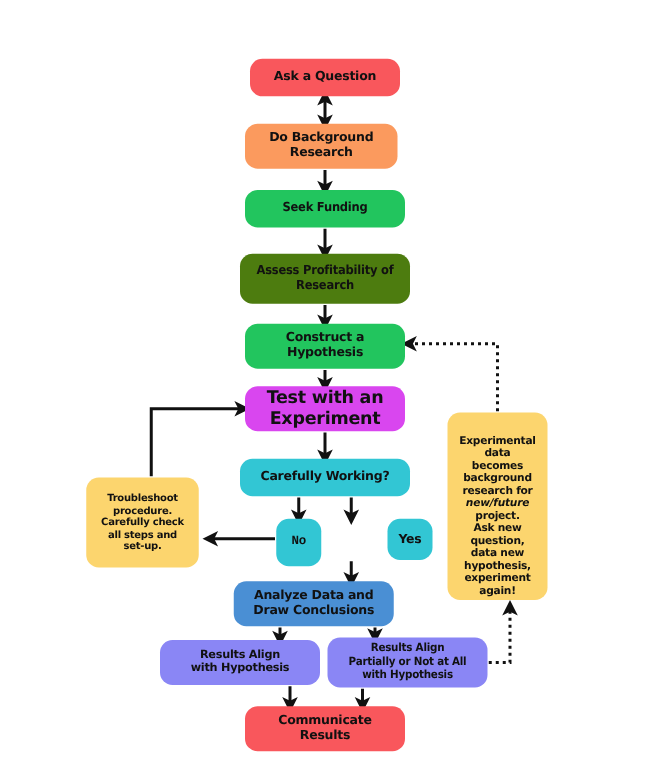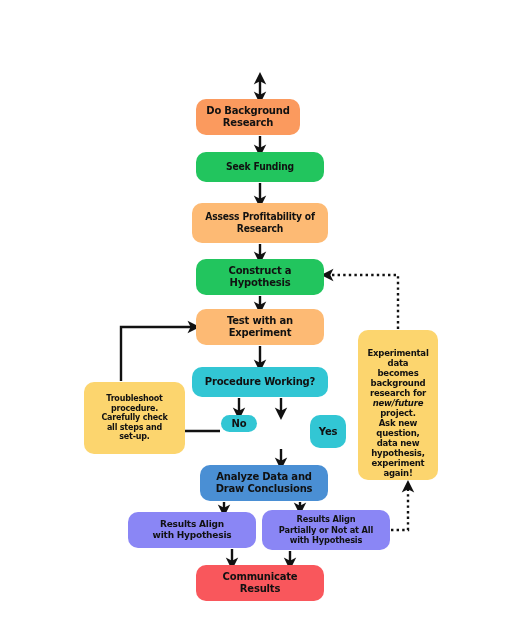--- a/index.html
+++ b/index.html
@@ -80,56 +80,59 @@
       <line x1="232" y1="549" x2="232" y2="564" marker-end="url(#ah)"></line>
       <line x1="290" y1="551" x2="290" y2="564" marker-end="url(#ah)"></line>
     </g>
 
     <g stroke="#111111" stroke-width="2.4" fill="none" stroke-dasharray="2.4 3.2" stroke-linecap="butt">
       <polyline points="391,530 408,530 408,486" marker-end="url(#ah)"></polyline>
       <polyline points="398,329 398,275 327,275" marker-end="url(#ah)"></polyline>
     </g>
   </svg>
 
-  <div class="node" style="left: 196px; top: 99px; width: 104px; height: 36px; background: rgb(251, 154, 94); font-size: 10px;">
+  <div class="node" style="left: 200px; top: 47px; width: 120px; height: 30px; background: rgb(249, 87, 92); font-size: 10px;">
+    <span class="txt">Ask a Question</span>
+  </div>
+  <div class="node" style="left: 196px; top: 99px; width: 122px; height: 36px; background: rgb(251, 154, 94); font-size: 10px;">
     <span class="txt">Do Background
 Research</span>
   </div>
   <div class="node" style="left: 196px; top: 152px; width: 128px; height: 30px; background: #22c55e; font-size: 10px;">
     <span class="txt condensed">Seek Funding</span>
   </div>
-  <div class="node" style="left: 192px; top: 203px; width: 136px; height: 40px; background: #fdba74; font-size: 10px;">
+  <div class="node" style="left: 192px; top: 203px; width: 136px; height: 40px; background: #4d7c0f; font-size: 10px;">
     <span class="txt condensed">Assess Profitability of
 Research</span>
   </div>
   <div class="node" style="left: 196px; top: 259px; width: 128px; height: 36px; background: #22c55e; font-size: 10px;">
     <span class="txt">Construct a
 Hypothesis</span>
   </div>
-  <div class="node" style="left: 196px; top: 309px; width: 128px; height: 36px; background: #fdba74; font-size: 10px;">
+  <div class="node" style="left: 196px; top: 309px; width: 128px; height: 36px; background: #d946ef; font-size: 14px;">
     <span class="txt">Test with an
 Experiment</span>
   </div>
   <div class="node" style="left: 192px; top: 367px; width: 136px; height: 30px; background: rgb(50, 198, 212); font-size: 10px;">
-    <span class="txt">Procedure Working?</span>
+    <span class="txt">Carefully Working?</span>
   </div>
-  <div class="node" style="left: 221px; top: 415px; width: 36px; height: 17px; background: rgb(50, 198, 212); font-size: 10px;">
+  <div class="node" style="left: 221px; top: 415px; width: 36px; height: 38px; background: rgb(50, 198, 212); font-size: 10px; font-family: Liberation Mono, monospace;">
     <span class="txt">No</span>
   </div>
   <div class="node" style="left: 263px; top: 415px; width: 36px; height: 33px; background: rgb(50, 198, 212); font-size: 10px; margin-left: 47px;">
     <span class="txt">Yes</span>
   </div>
-  <div class="node" style="left: 84px; top: 382px; width: 101px; height: 72px; background: rgb(252, 213, 110); font-size: 8px;">
+  <div class="node" style="left: 69px; top: 382px; width: 90px; height: 72px; background: rgb(252, 213, 110); font-size: 8px;">
     <span class="txt">Troubleshoot
 procedure.
 Carefully check
 all steps and
 set-up.</span>
   </div>
-  <div class="node" style="left: 200px; top: 465px; width: 128px; height: 36px; background: rgb(74, 143, 212); font-size: 10px;">
+  <div class="node" style="left: 187px; top: 465px; width: 128px; height: 36px; background: rgb(74, 143, 212); font-size: 10px;">
     <span class="txt">Analyze Data and
 Draw Conclusions</span>
   </div>
   <div class="node" style="left: 128px; top: 512px; width: 128px; height: 36px; background: rgb(138, 134, 245); font-size: 9px;">
     <span class="txt">Results Align
 with Hypothesis</span>
   </div>
   <div class="node" style="left: 262px; top: 510px; width: 128px; height: 40px; background: rgb(138, 134, 245); font-size: 9px;">
     <span class="txt condensed">Results Align
 Partially or Not at All

